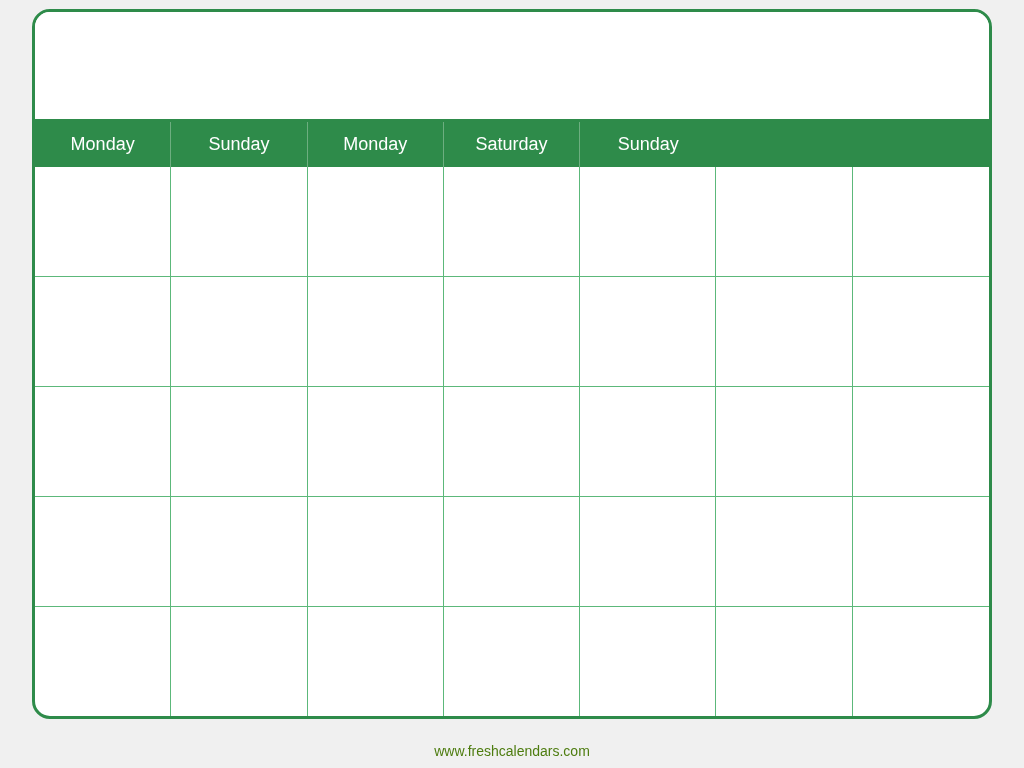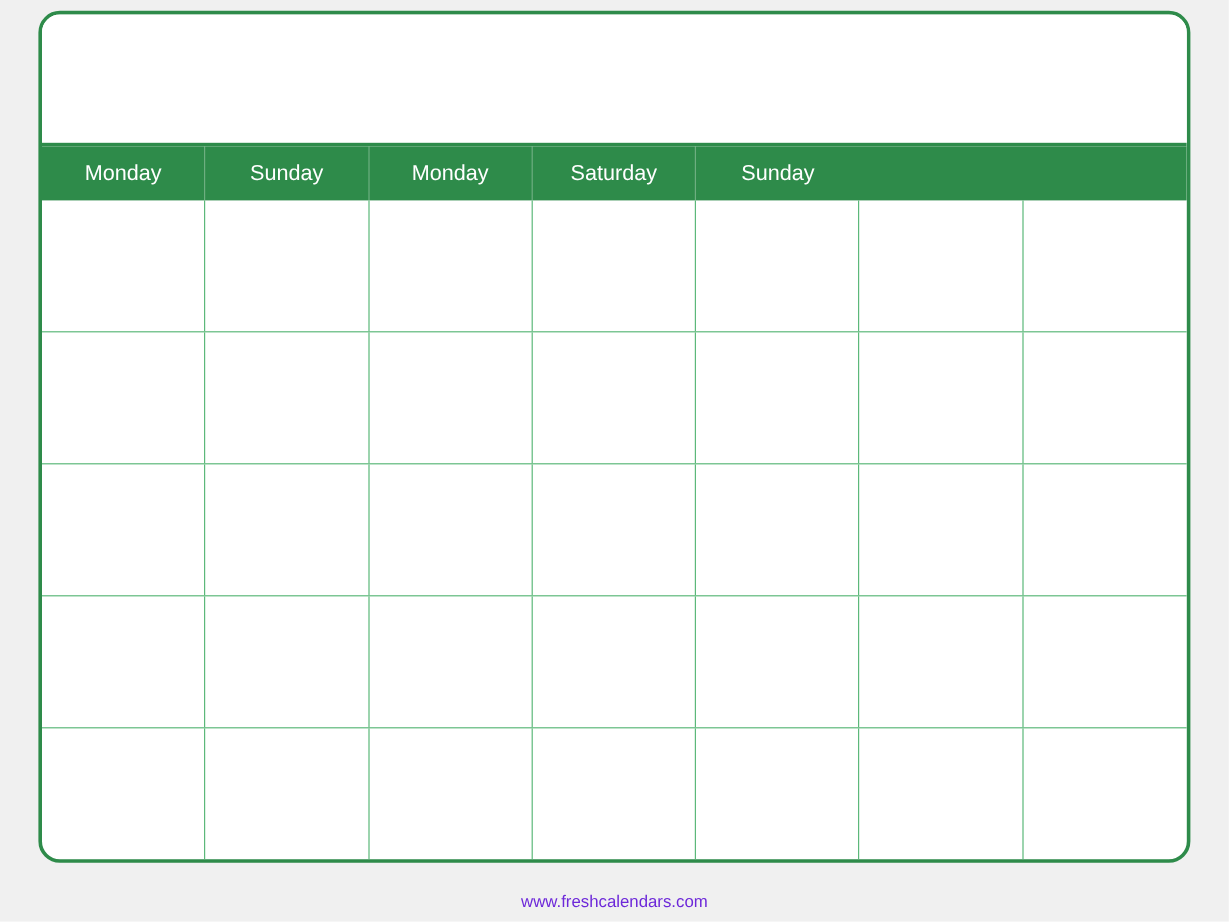--- a/index.html
+++ b/index.html
@@ -93,21 +93,21 @@
       min-height: 80px;
     }
 
     .calendar-cell:last-child {
       border-right: none;
     }
 
     .footer-link {
       margin-top: 24px;
       font-size: 14px;
-      color: #6d28d9;
+      color: #4d7c0f;
       text-align: center;
     }
   </style>
 </head>
 <body>
 
 <div class="calendar-wrapper">
   <div class="calendar-container">
 
     <div class="calendar-title-area"></div>

